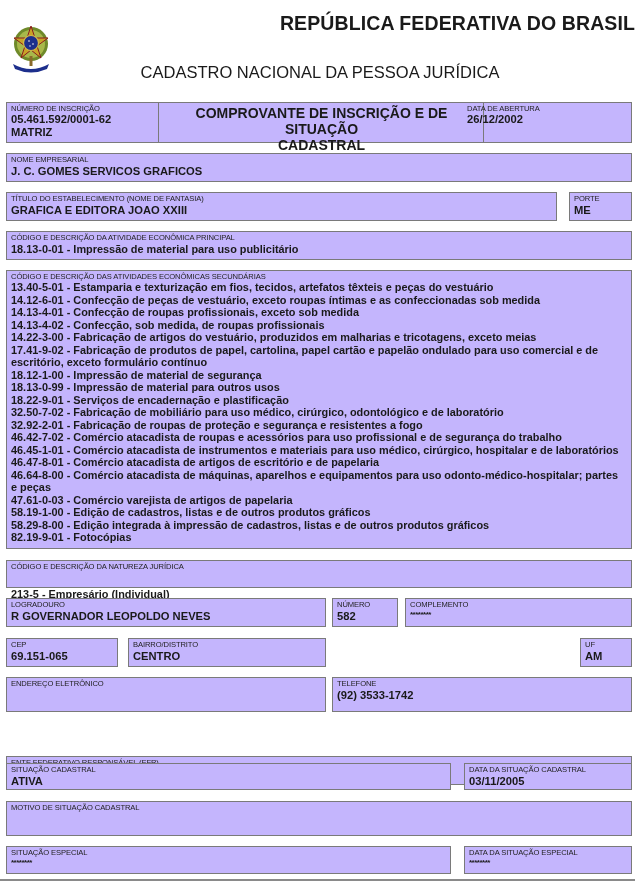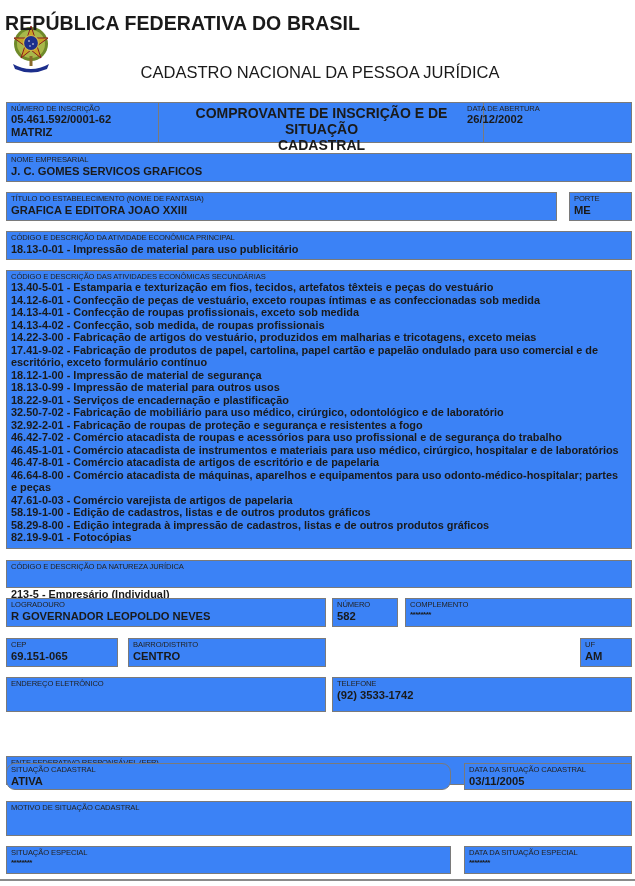--- a/index.html
+++ b/index.html
@@ -1,21 +1,21 @@
 <!DOCTYPE html>
 <html><head>
 <meta charset="utf-8">
 <style>
   html, body { margin:0; padding:0; background:#ffffff; }
   body { width:635px; height:886px; position:relative; overflow:hidden;
          font-family: "Liberation Sans", "DejaVu Sans", sans-serif; color:#1a1a1a; }
   .abs { position:absolute; }
-  .title1 { left:0; width:635px; top:12px; text-align:left; font-size:19.5px; font-weight:bold; letter-spacing:0.1px; padding-left:5px; box-sizing:border-box; }
+  .title1 { left:0; width:635px; top:12px; text-align:right; font-size:19.5px; font-weight:bold; letter-spacing:0.1px; box-sizing:border-box; }
   .title2 { left:0; width:635px; top:63px; text-align:center; font-size:16.5px; font-weight:normal; padding-left:5px; box-sizing:border-box; }
-  .box { position:absolute; border:1px solid #7a7a7a; box-sizing:border-box; background:#3b82f6; }
+  .box { position:absolute; border:1px solid #7a7a7a; box-sizing:border-box; background:#c4b5fd; }
   .lbl { display:block; font-size:7.6px; line-height:9px; color:#222; padding:1px 0 0 4px; white-space:nowrap; letter-spacing:-0.1px; }
   .val { display:block; font-size:11.2px; line-height:12.6px; font-weight:bold; padding:1px 0 0 4px; white-space:nowrap; }
   .stars { display:block; font-size:8px; line-height:9px; font-weight:bold; padding:1px 0 0 4px; letter-spacing:-0.5px; }
   .doc-title { font-size:14px; font-weight:bold; text-align:center; line-height:16px; padding-top:2px; }
   .divider { position:absolute; top:0; bottom:0; width:1px; background:#7a7a7a; }
   .act-list { list-style:none; margin:0; padding:0 6px 0 4px; }
   .act-list li { font-size:10.9px; line-height:12.5px; font-weight:bold; }
   .bottom-line { left:0; width:635px; top:879px; height:2px; background:#8a8a8a; }
 </style>
 </head>
@@ -142,21 +142,21 @@
 <div class="box" style="left:332px;top:677px;width:300px;height:35px;">
   <span class="lbl">TELEFONE</span>
   <span class="val">(92) 3533-1742</span>
 </div>
 
 <div class="box" style="left:6px;top:756px;width:626px;height:29px;">
   <span class="lbl">ENTE FEDERATIVO RESPONSÁVEL (EFR)</span>
   <span class="stars">*****</span>
 </div>
 
-<div class="box" style="left:6px;top:763px;width:445px;height:27px;border-radius:9px;">
+<div class="box" style="left:6px;top:763px;width:445px;height:27px;">
   <span class="lbl">SITUAÇÃO CADASTRAL</span>
   <span class="val">ATIVA</span>
 </div>
 <div class="box" style="left:464px;top:763px;width:168px;height:27px;">
   <span class="lbl">DATA DA SITUAÇÃO CADASTRAL</span>
   <span class="val">03/11/2005</span>
 </div>
 
 <div class="box" style="left:6px;top:801px;width:626px;height:35px;">
   <span class="lbl">MOTIVO DE SITUAÇÃO CADASTRAL</span>

